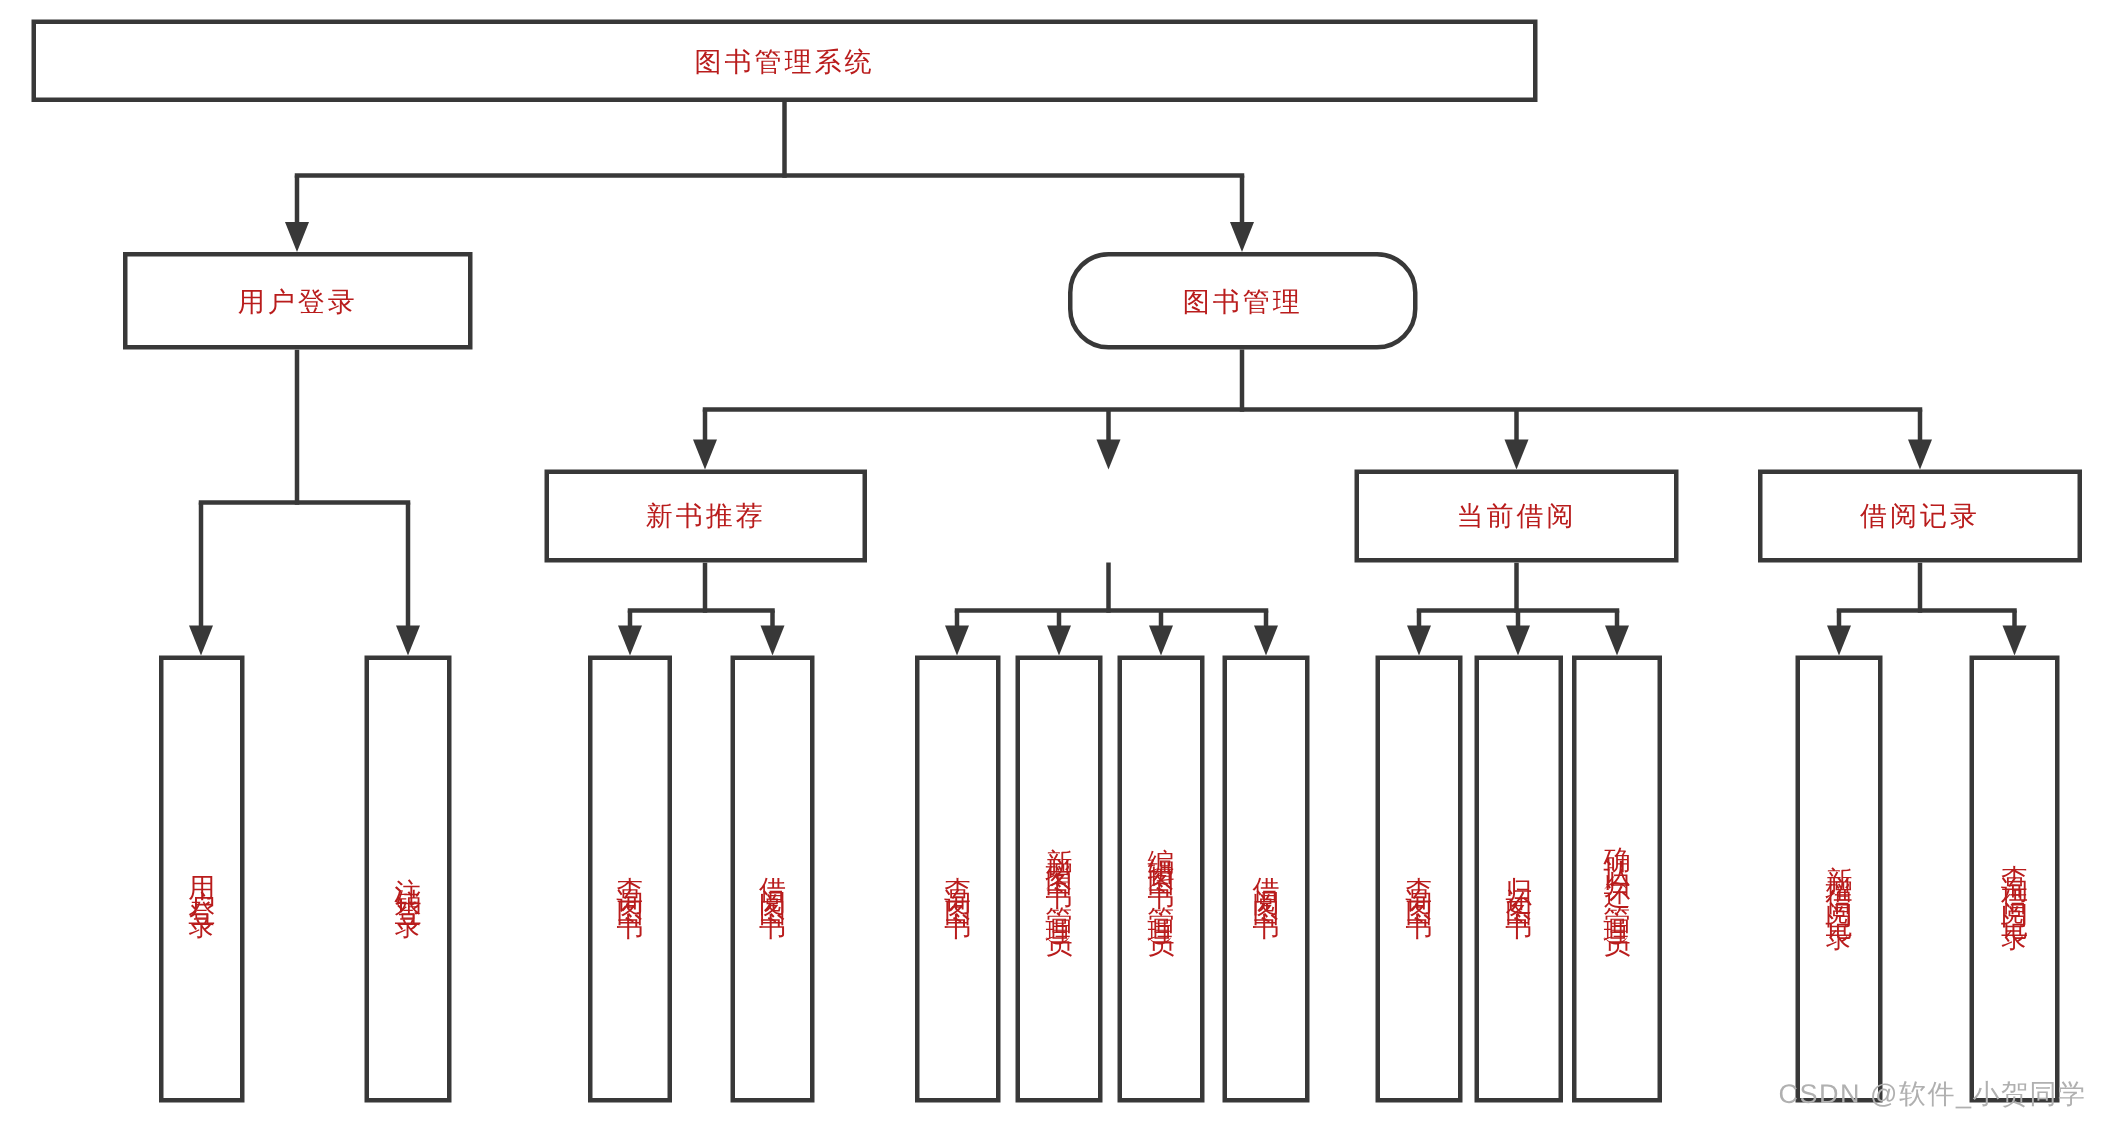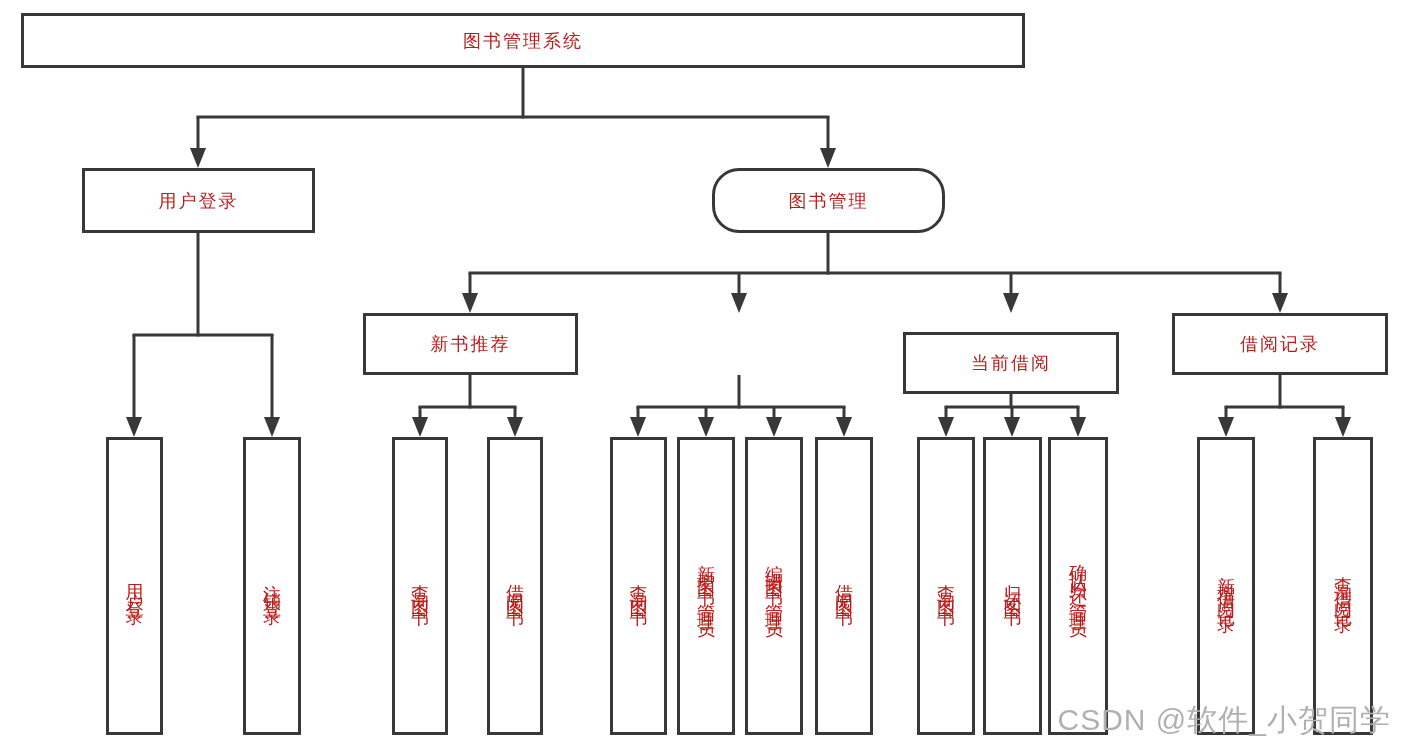--- a/index.html
+++ b/index.html
@@ -42,21 +42,21 @@
   .node.leaf .lbl {
     writing-mode: vertical-rl;
     text-orientation: mixed;
     letter-spacing: 8px;
     line-height: 1;
   }
   .watermark {
     position: absolute;
     right: 14px;
     bottom: 6px;
-    font-size: 30px;
+    font-size: 18px;
     color: #b0b0b0;
     letter-spacing: 1px;
     z-index: 5;
     white-space: nowrap;
   }
 </style>
 </head>
 <body>
 
 <div class="canvas">
@@ -137,21 +137,21 @@
   <div class="node" style="left:82px; top:168px; width:233px; height:65px;">
     <span class="lbl">用户登录</span>
   </div>
   <div class="node" style="left:712px; top:168px; width:233px; height:65px;border-radius:27px;">
     <span class="lbl">图书管理</span>
   </div>
 
   <div class="node" style="left:363px; top:313px; width:215px; height:62px;">
     <span class="lbl">新书推荐</span>
   </div>
-  <div class="node" style="left:903px; top:313px; width:216px; height:62px;margin-top:19px;">
+  <div class="node" style="left:903px; top:313px; width:216px; height:62px;">
     <span class="lbl">当前借阅</span>
   </div>
   <div class="node" style="left:1172px; top:313px; width:216px; height:62px;">
     <span class="lbl">借阅记录</span>
   </div>
 
   <div class="node leaf" style="left:106px; top:437px; width:57px; height:298px;">
     <span class="lbl">用户登录</span>
   </div>
   <div class="node leaf" style="left:243px; top:437px; width:58px; height:298px;">

